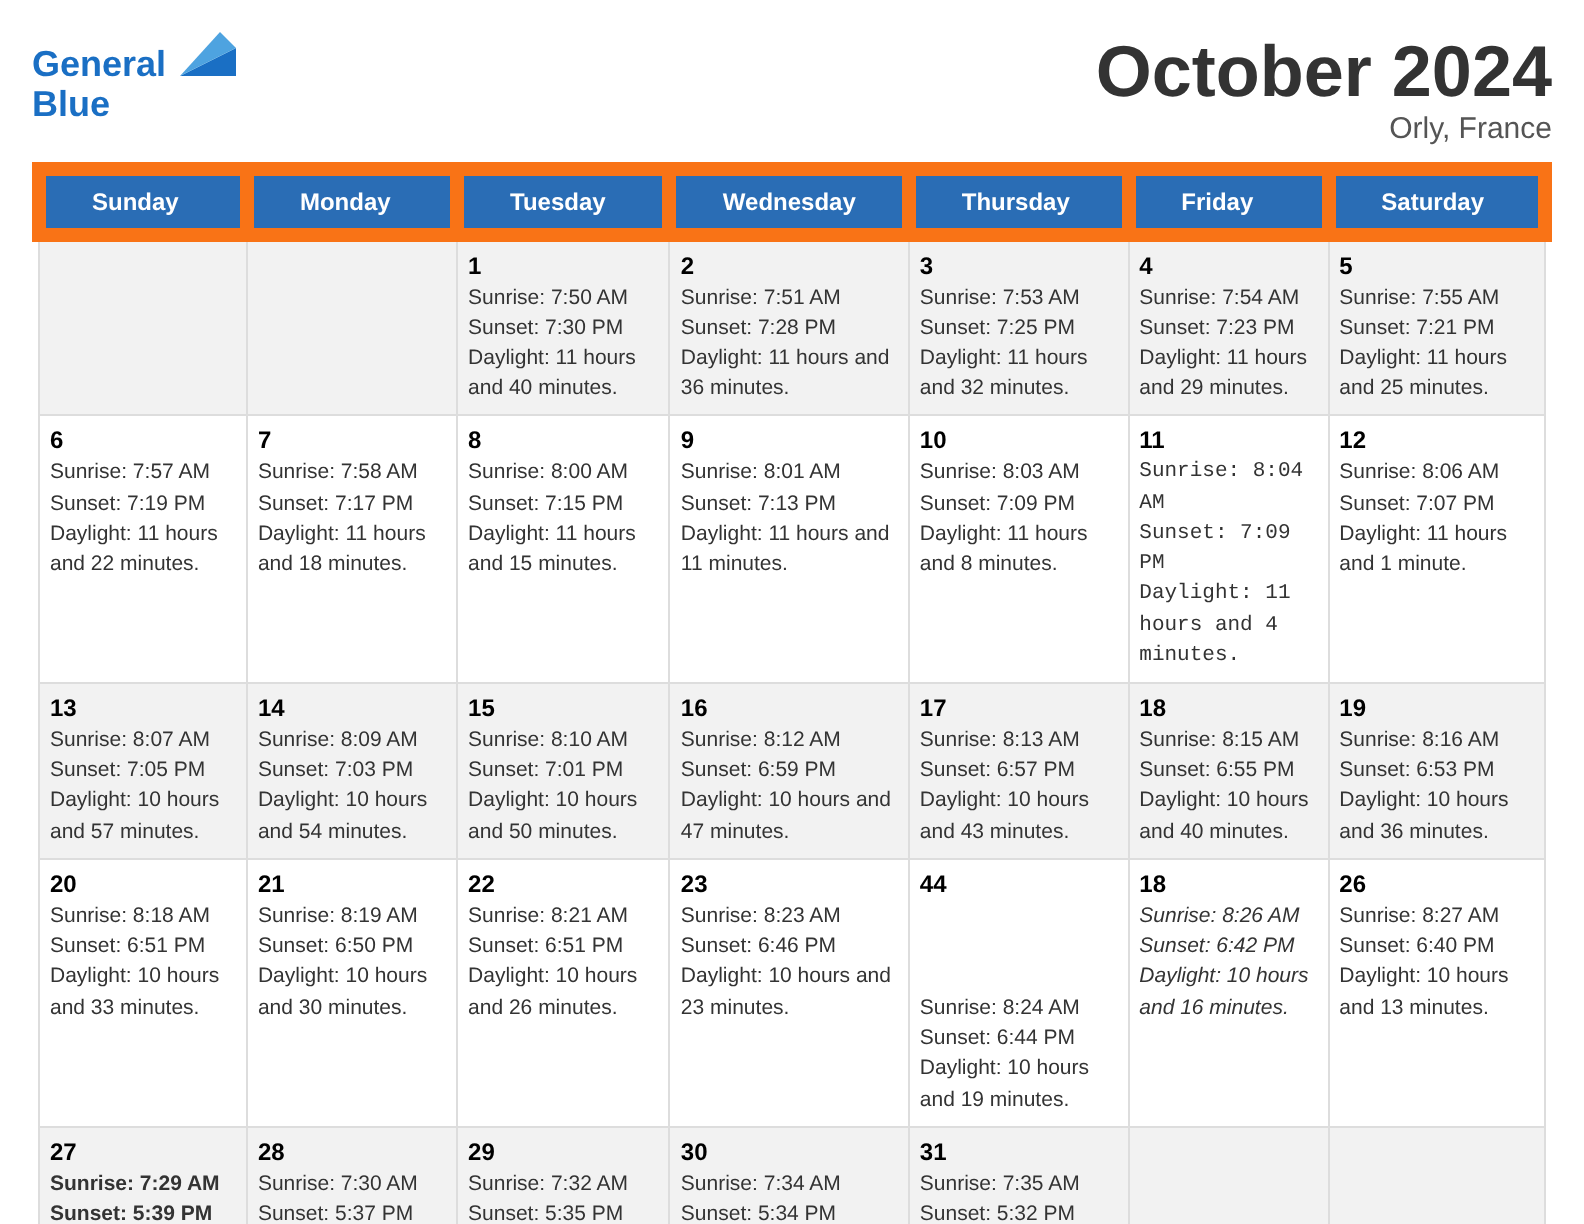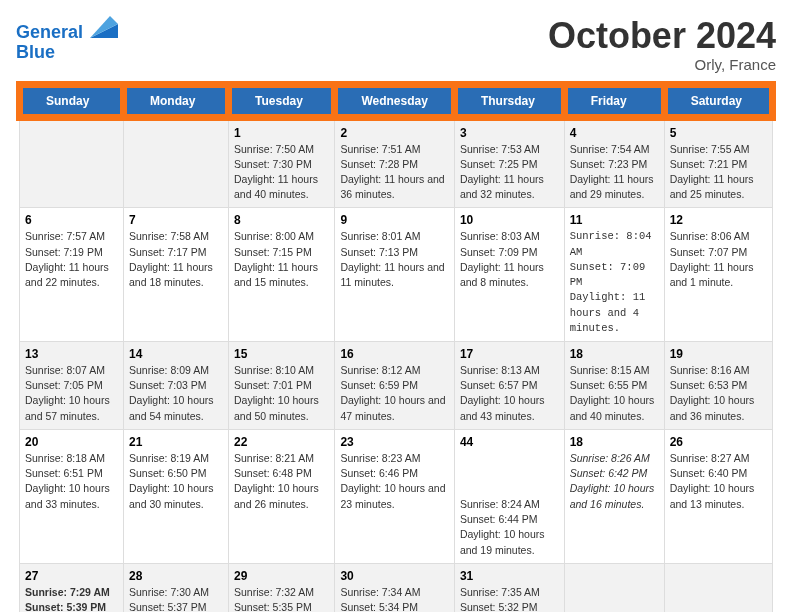--- a/index.html
+++ b/index.html
@@ -258,21 +258,21 @@
         </td>
         <td>
           <div class="day-number">21</div>
           <div class="day-info" style="white-space: pre-line;">Sunrise: 8:19 AM
 Sunset: 6:50 PM
 Daylight: 10 hours and 30 minutes.</div>
         </td>
         <td>
           <div class="day-number">22</div>
           <div class="day-info" style="white-space: pre-line;">Sunrise: 8:21 AM
-Sunset: 6:48 PM
+Sunset: 6:51 PM
 Daylight: 10 hours and 26 minutes.</div>
         </td>
         <td>
           <div class="day-number">23</div>
           <div class="day-info" style="white-space: pre-line;">Sunrise: 8:23 AM
 Sunset: 6:46 PM
 Daylight: 10 hours and 23 minutes.</div>
         </td>
         <td>
           <div class="day-number">44</div>

